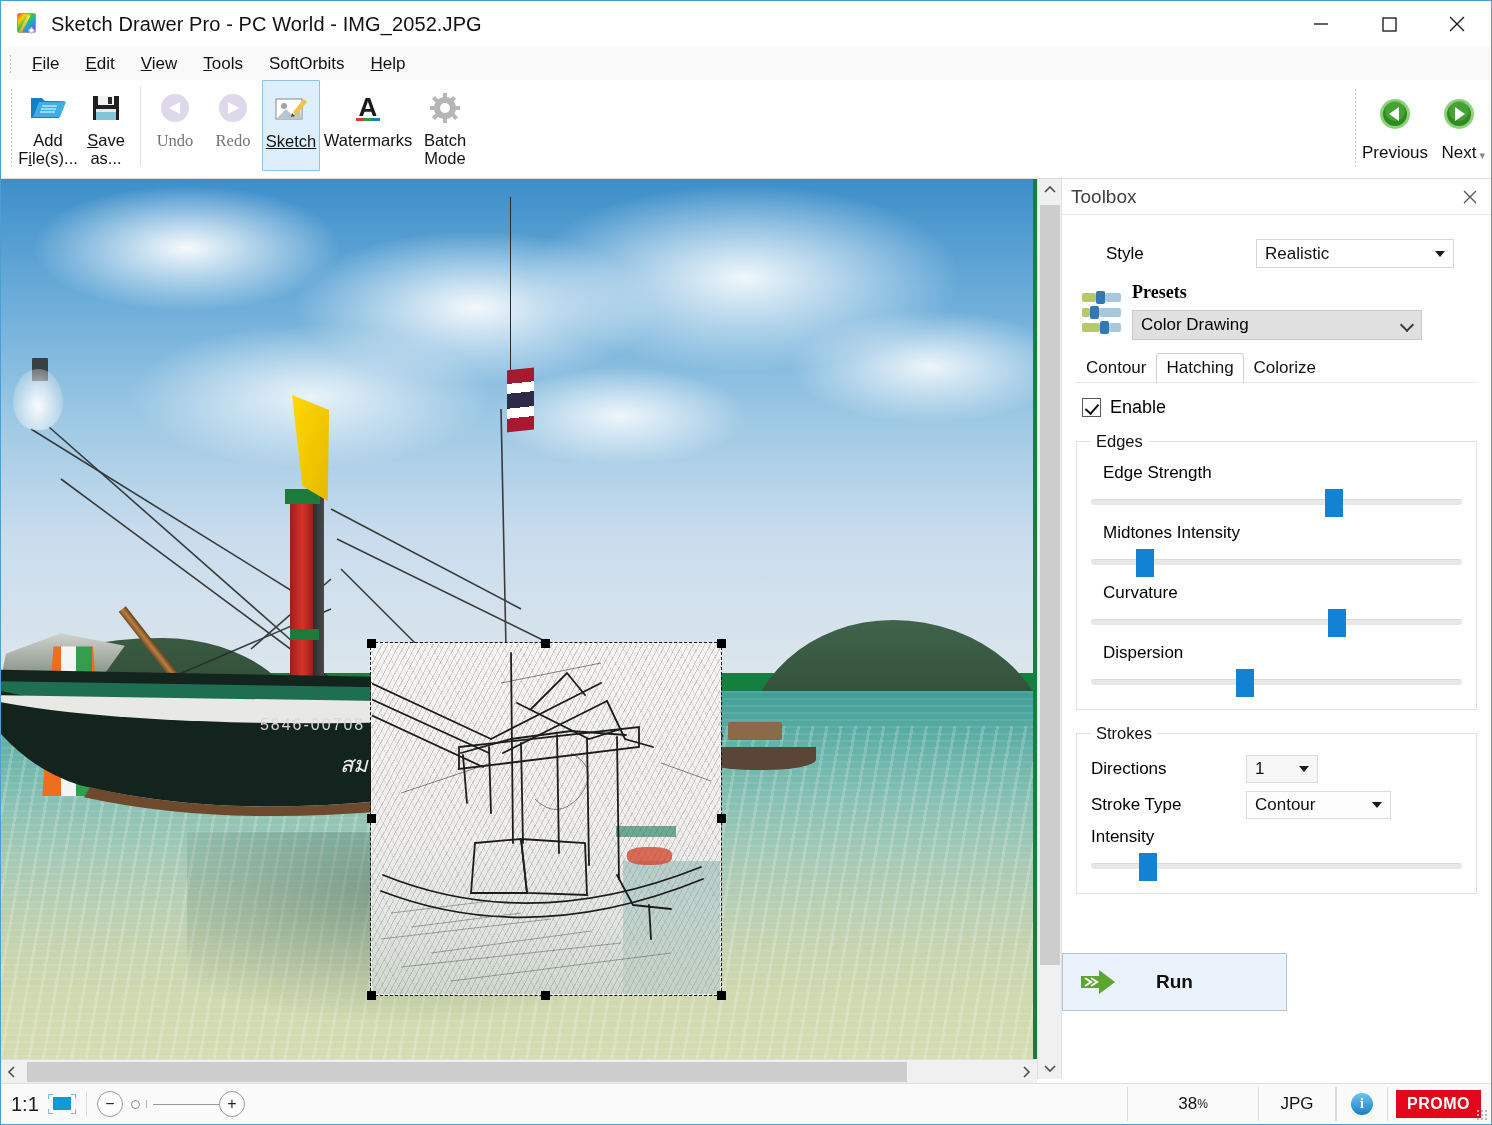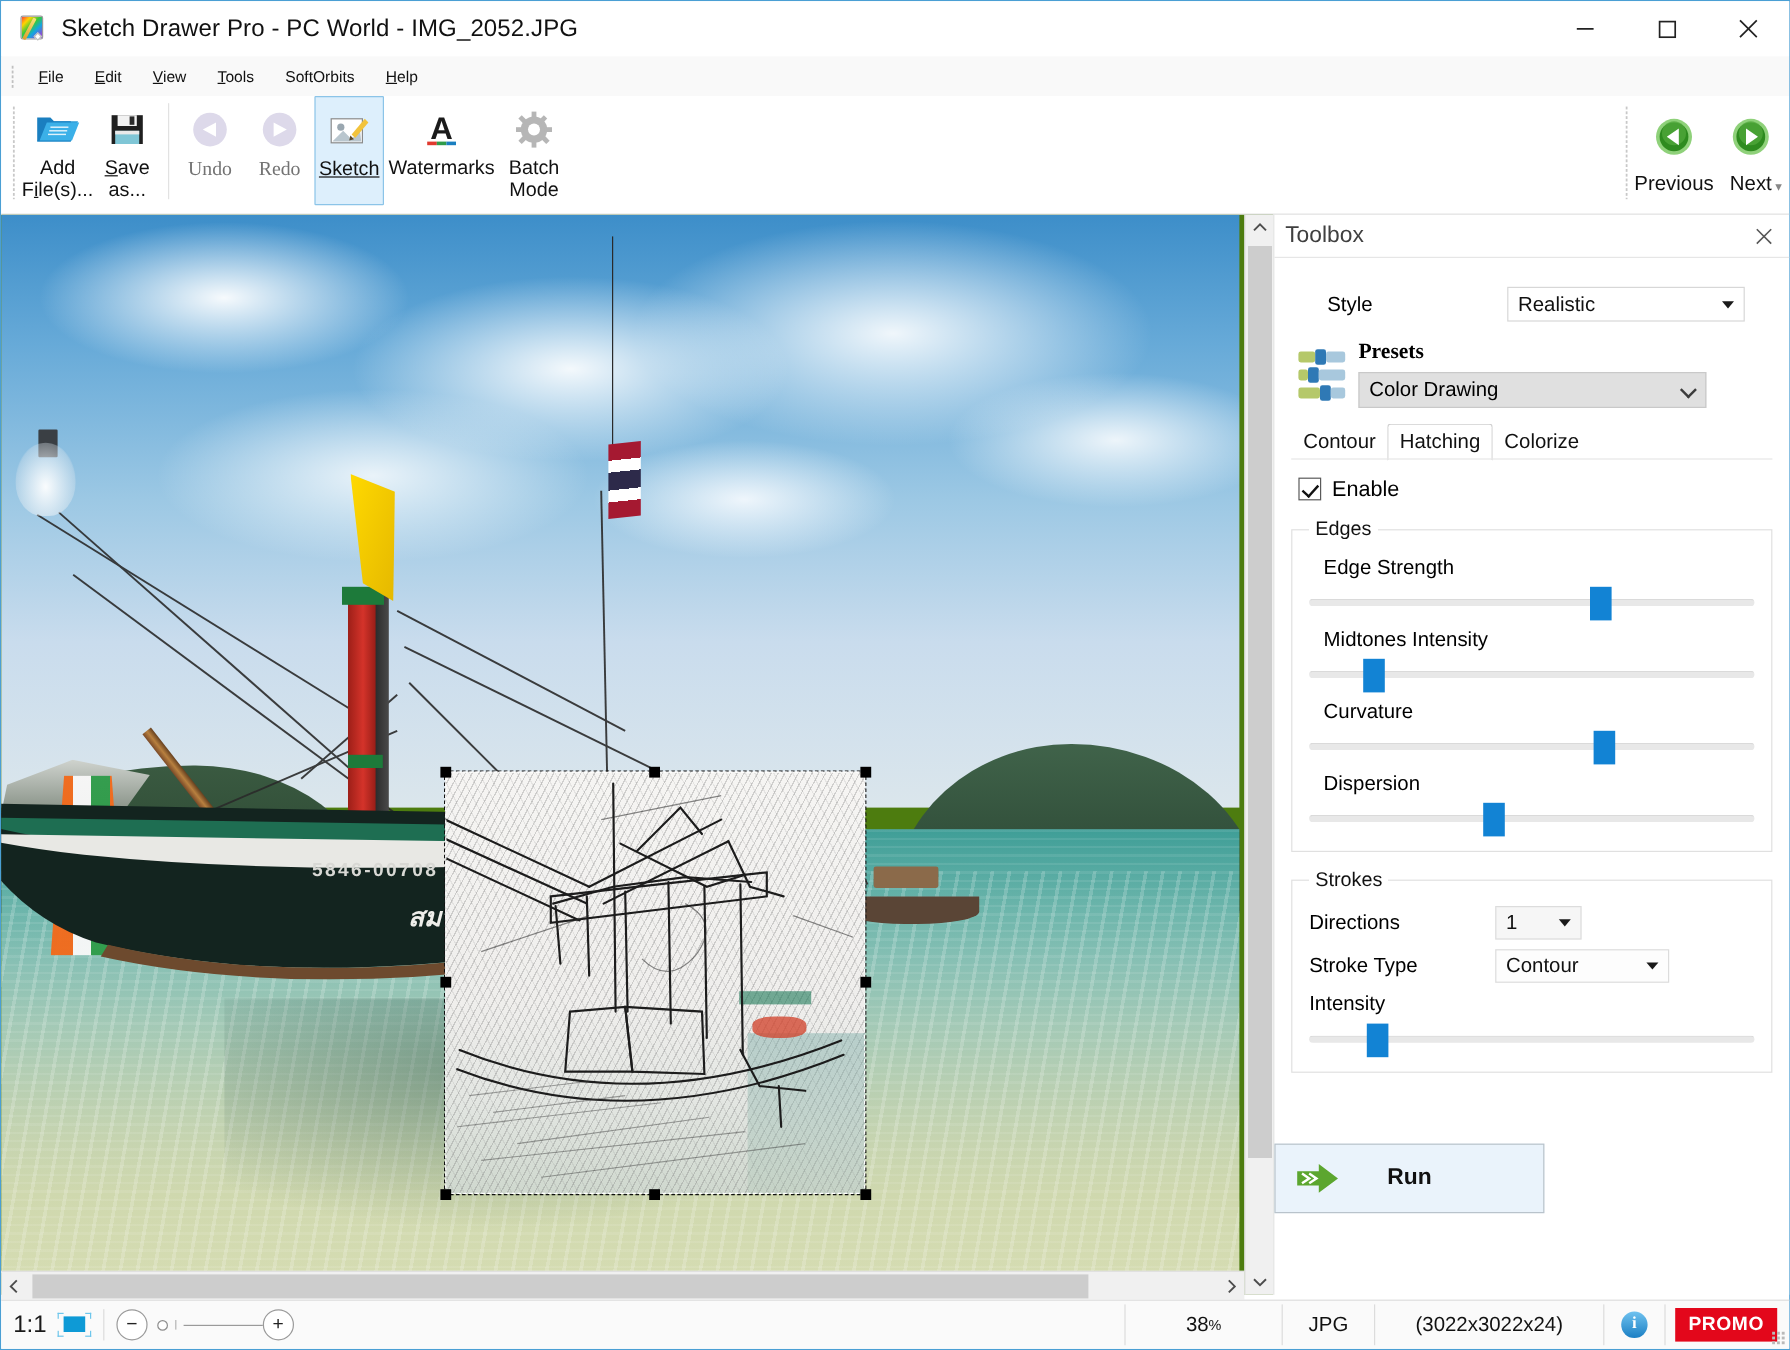--- a/index.html
+++ b/index.html
@@ -51,21 +51,21 @@
   .menubar {
     position:absolute; left:0; top:46px; width:1490px; height:33px;
     background:#f9f9f9; display:flex; align-items:center; padding-left:8px;
   }
   .menubar::before {
     content:""; width:3px; height:20px; margin-right:7px;
     background-image:radial-gradient(#c0c0c0 38%, transparent 40%);
     background-size:3px 4px;
   }
   .menuitem {
-    font-size:13px; color:#111; padding:4px 13px; cursor:default; white-space:nowrap;
+    font-size:17px; color:#111; padding:4px 13px; cursor:default; white-space:nowrap;
   }
   .menuitem u { text-decoration:underline; }
 
   
   .toolbar {
     position:absolute; left:0; top:79px; width:1490px; height:99px;
     background:#ffffff; border-bottom:1px solid #dcdcdc;
     display:flex; align-items:flex-start;
   }
   .tb-grip {
@@ -96,21 +96,21 @@
     padding-top:14px; font-size:17px; color:#111; cursor:default;
   }
   .tb-navbtn .tb-ico { margin-bottom:9px; }
   .tb-overflow {
     position:absolute; right:6px; bottom:4px; font-size:11px; color:#888;
   }
 
   
   .canvas-wrap {
     position:absolute; left:0; top:178px; width:1060px; height:900px;
-    overflow:hidden; background:#4d7c0f;font-weight:bold;
+    overflow:hidden; background:#15803d;
   }
   .photo {
     position:absolute; left:0; top:0; width:1032px; height:882px;
     overflow:hidden;
   }
   
   .sky {
     position:absolute; left:0; top:0; width:100%; height:56%;
     background:
       radial-gradient(ellipse 220px 90px at 18% 14%, rgba(255,255,255,.95), rgba(255,255,255,0) 70%),
@@ -920,21 +920,20 @@
 
     <div class="sb-mid">
       <div class="sb-vline"></div>
       <div class="sb-cell" style="width:130px">
         <span>38</span>
           <span class="sb-pct-unit">%</span>
       </div>
       <div class="sb-vline"></div>
       <div class="sb-cell" style="width:76px">JPG</div>
       <div class="sb-vline"></div>
-      <div class="sb-cell" style="width:190px">(3022x3022x24)</div>
       <div class="sb-vline"></div>
       <div class="sb-cell">
         <span class="info-ico">i</span>
       </div>
       <div class="sb-vline"></div>
       <div class="promo">PROMO</div>
     </div>
     <div class="grip"></div>
   </div>
 

